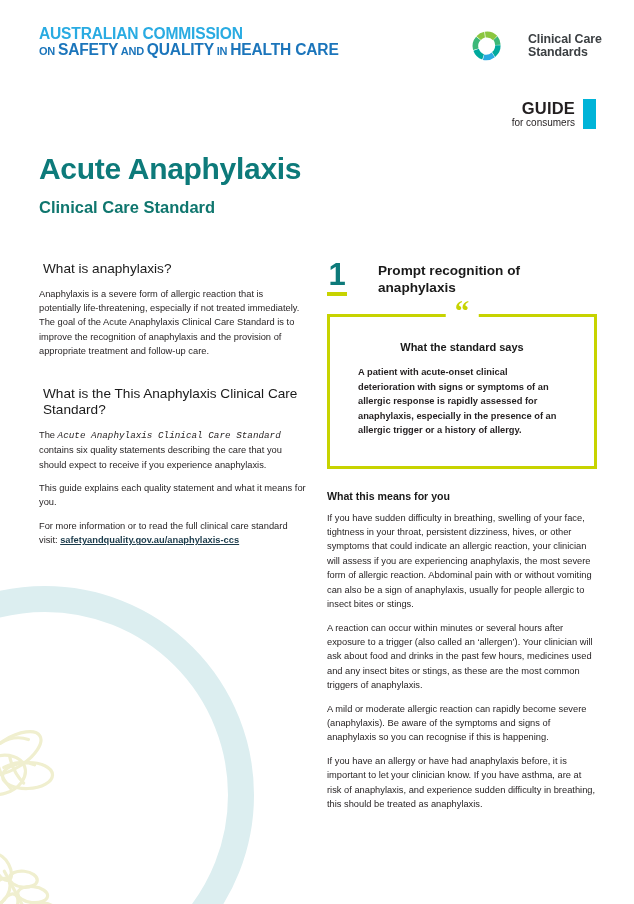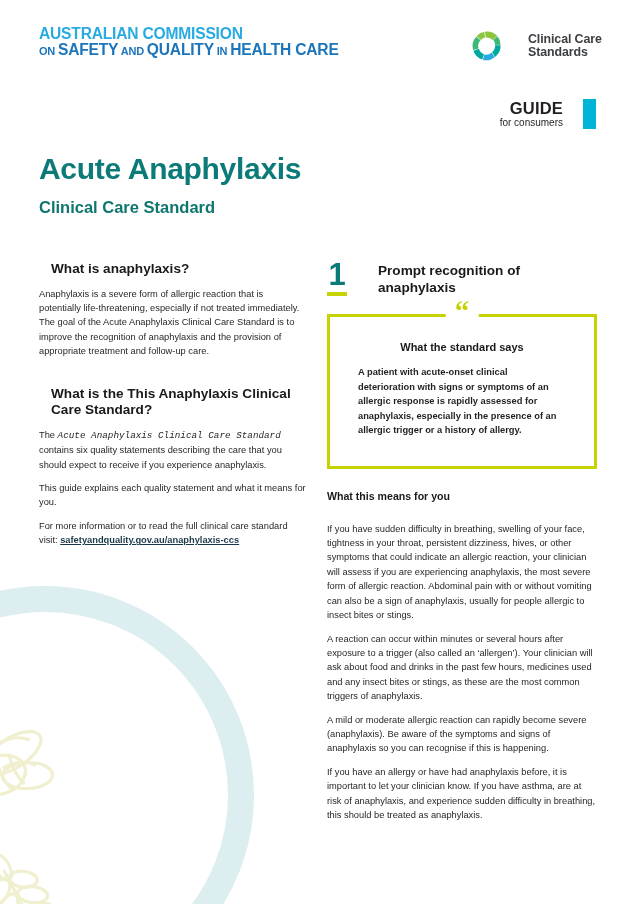--- a/index.html
+++ b/index.html
@@ -90,21 +90,21 @@
     line-height: 1.08;
     letter-spacing: -0.1px;
   }
 
   .guide-block {
     position: absolute;
     right: 38px;
     top: 99px;
     display: flex;
     align-items: stretch;
-    gap: 20px;
+    gap: 8px;
   }
   .guide-text { text-align: right; line-height: 1.12; }
   .guide-label {
     font-size: 16.5px;
     font-weight: bold;
     color: #231f20;
     letter-spacing: 0.2px;
   }
   .guide-sub {
     font-size: 10px;
@@ -147,23 +147,23 @@
   }
   .col-right {
     position: absolute;
     left: 327px;
     top: 261px;
     width: 270px;
   }
 
   h2.sec-head {
     font-size: 13.6px;
-    font-weight: bold;
-    color: #1a1a1a;
-    margin: 0 0 9px 12px;
+    font-weight: normal;
+    color: #1a1a1a;
+    margin: 0 0 9px 4px;
     line-height: 1.22;
   }
   h2.sec-head.spaced { margin-top: 27px; }
 
   p.body {
     font-size: 9.3px;
     line-height: 1.55;
     color: #231f20;
     margin: 0 0 9px 0;
   }
@@ -239,21 +239,21 @@
     font-weight: bold;
     line-height: 1.56;
     color: #231f20;
     margin: 12px;
   }
 
   h3.sub-head {
     font-size: 10.6px;
     font-weight: bold;
     color: #1a1a1a;
-    margin: 0 0 20px 0;
+    margin: 0 0 9px 0;
   }
 </style>
 </head>
 <body>
 
 <div id="page">
 
   <svg class="watermark" viewBox="0 0 470 470" aria-hidden="true">
     <circle cx="195" cy="235" r="196" fill="none" stroke="#dceef0" stroke-width="26"></circle>
     <g fill="none" stroke="#f0efcf" stroke-width="3.2" stroke-linecap="round" stroke-linejoin="round">

